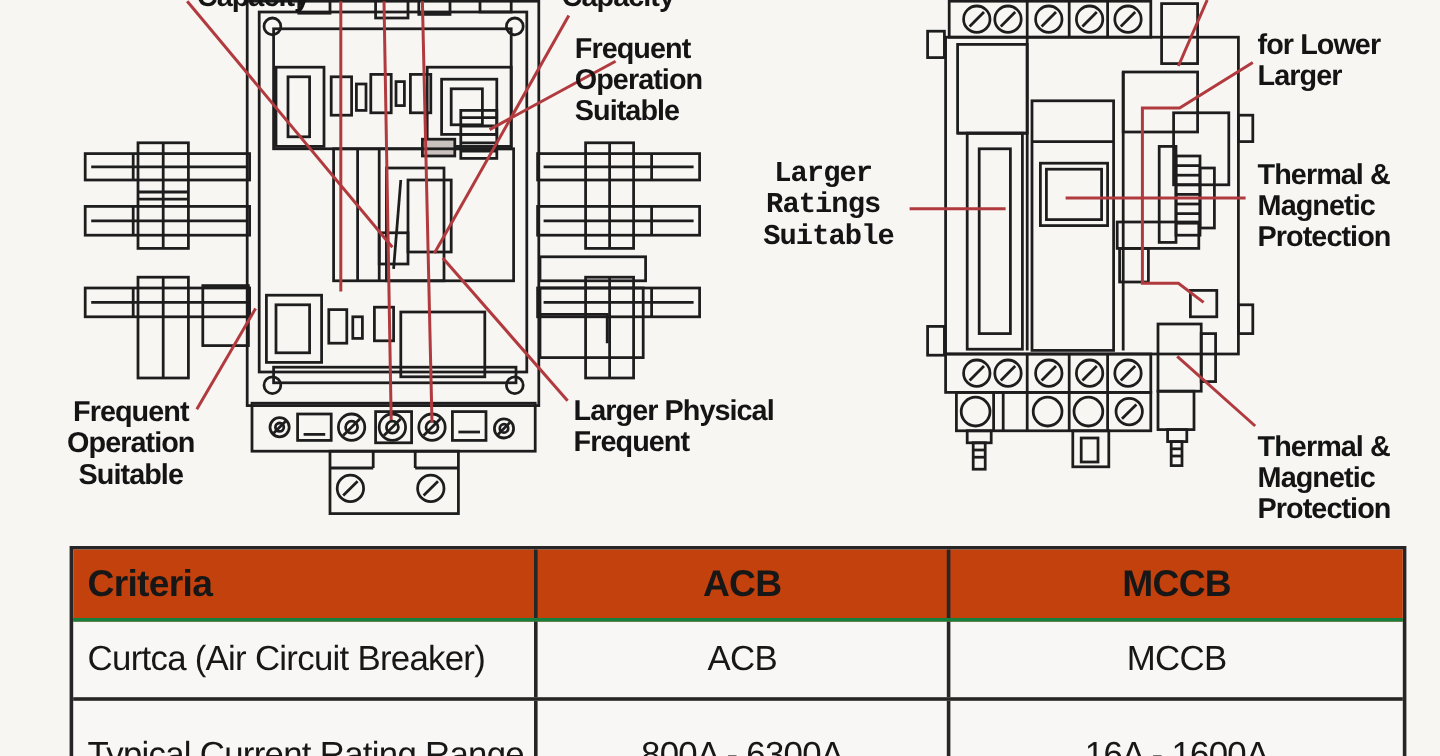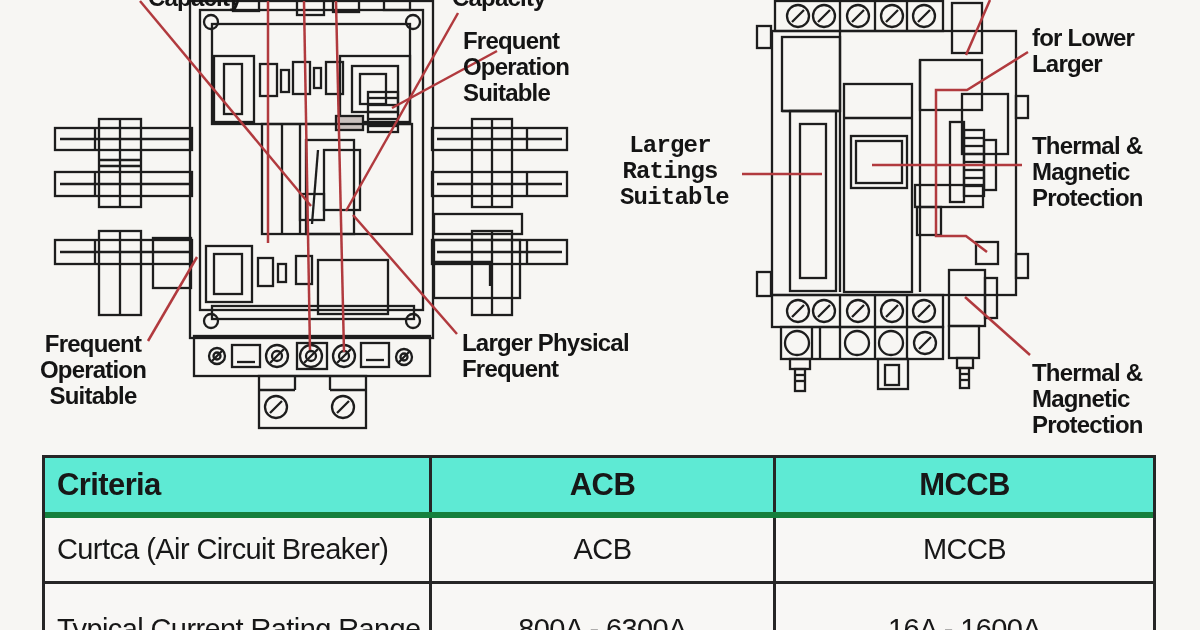--- a/index.html
+++ b/index.html
@@ -1,34 +1,34 @@
 <!DOCTYPE html>
 <html><head>
 <meta charset="utf-8">
 <style>
   html,body{margin:0;padding:0;}
   body{
     width:1200px;height:630px;overflow:hidden;position:relative;
     background:#f7f6f3;font-family:"Liberation Sans",sans-serif;color:#171717;
   }
-  .stage{position:absolute;inset:0;}
+  .stage{position:absolute;inset:0;margin-left:16px;}
   svg{position:absolute;left:0;top:0;}
   .lbl{
     position:absolute;font-weight:700;font-size:24px;line-height:26px;
     letter-spacing:-0.8px;color:#141414;white-space:nowrap;
   }
   .lbl span{display:block;}
   .lbl.center{text-align:center;}
   
   .cmp-table{
     position:absolute;left:42px;top:455px;width:1114px;height:220px;
     border:3px solid #262626;background:#f8f7f5;box-sizing:border-box;
   }
   .t-row{display:grid;grid-template-columns:384px 344px 1fr;box-sizing:border-box;}
-  .t-row.head{height:60px;background:#5eead4;border-bottom:6px solid #15803d;}
+  .t-row.head{height:60px;background:#c2410c;border-bottom:3px solid #15803d;}
   .t-row.r1{height:66px;border-bottom:3px solid #262626;}
   .t-row.r2{height:90px;}
   .t-cell{
     display:flex;align-items:center;justify-content:center;
     border-left:3px solid #262626;box-sizing:border-box;
     font-size:29px;letter-spacing:-0.6px;
   }
   .t-cell:first-child{border-left:none;justify-content:flex-start;padding-left:12px;}
   .t-row.head .t-cell{font-weight:700;font-size:31px;}
 </style>

